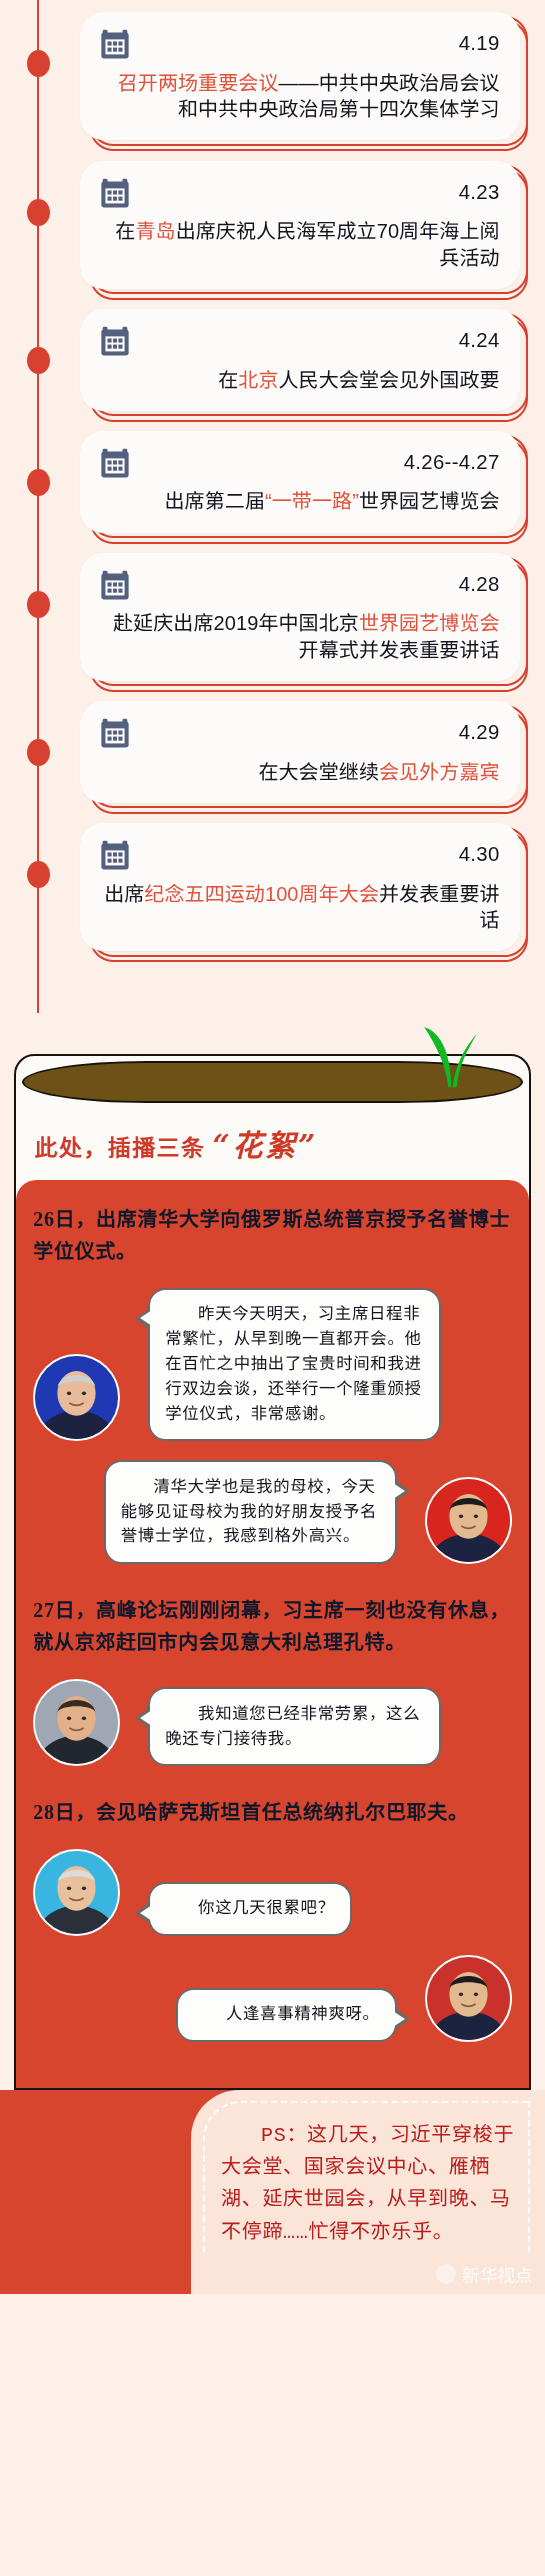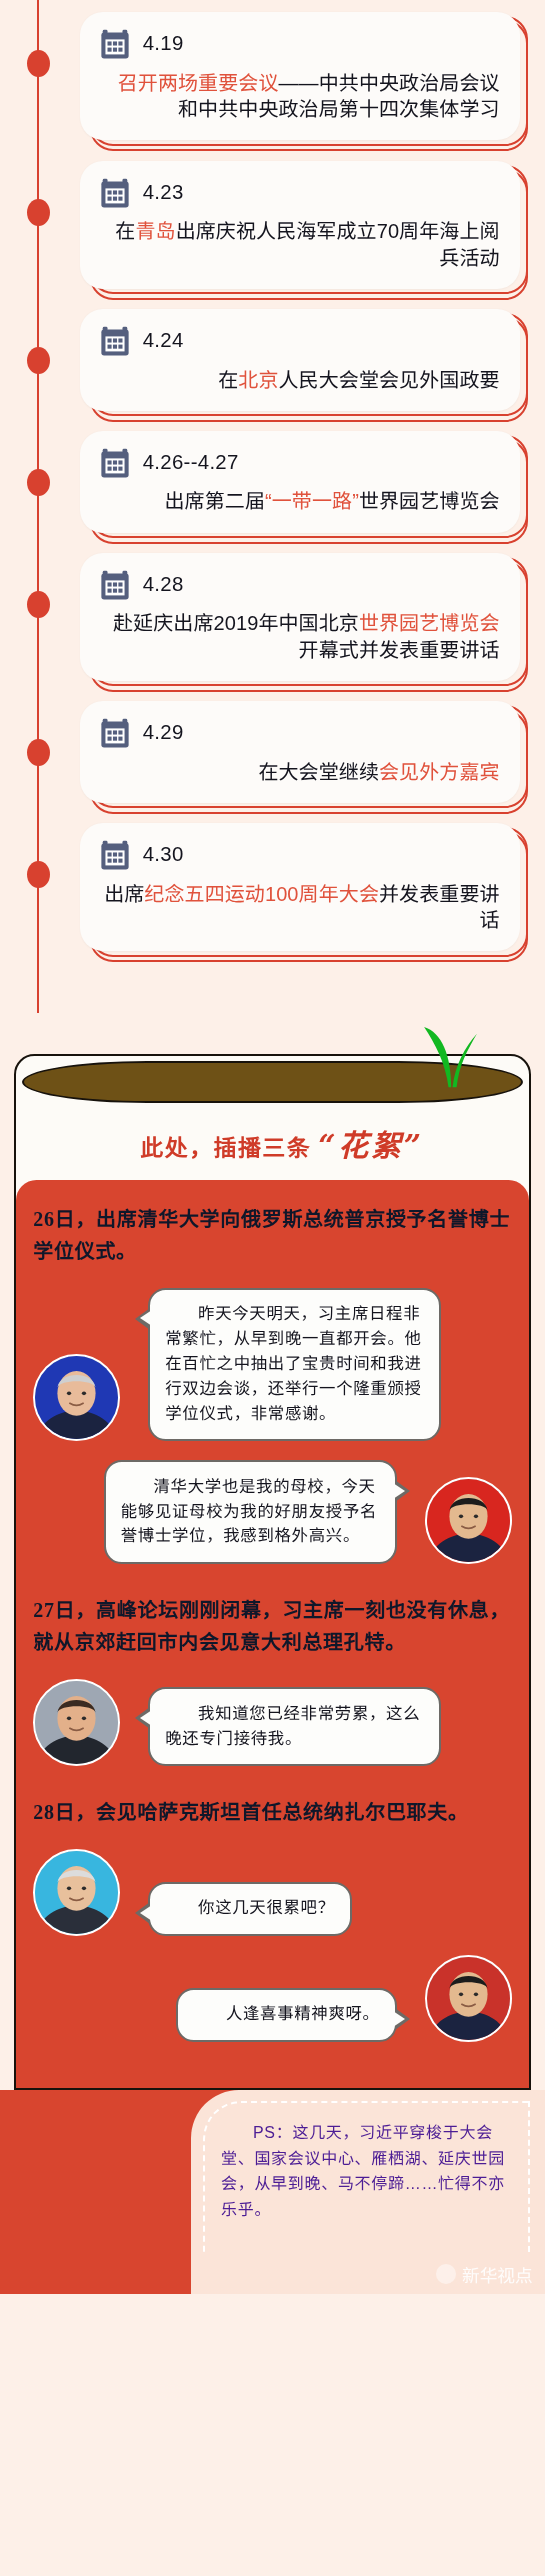--- a/index.html
+++ b/index.html
@@ -86,20 +86,21 @@
     border-radius: 23px;
     padding: 15px 20.4px 17.7px 20.4px;
     box-shadow: 0 0.7px 2px rgba(0,0,0,0.04);
   }
 
   .card-head {
     display: flex;
     align-items: center;
     gap: 12.3px;
     margin-bottom: 9.5px;
+    justify-content: space-between;
   }
 
   .cal-icon { flex: 0 0 auto; display: block; }
 
   .card-date {
     font-size: 20.4px;
     color: #14141e;
     font-family: "Liberation Sans", sans-serif;
     letter-spacing: 0.3px;
   }
@@ -141,21 +142,20 @@
     background: #6e5116;
   }
 
   .feature-title {
     font-size: 23px;
     color: #cf3b28;
     font-family: "Liberation Serif", "DejaVu Serif", serif;
     font-weight: bold;
     padding: 17.7px 0 15px 19px;
     letter-spacing: 1.4px;
-    text-align: center;
   }
   .feature-title .big {
     font-size: 30px;
     font-family: "DejaVu Serif", "Liberation Serif", serif;
     font-style: italic;
     letter-spacing: 2.7px;
   }
 
   .red-panel {
     background: #d8452f;
@@ -281,24 +281,24 @@
     top: 11px;
     bottom: 42px;
     border-left: 2px dashed #ffffff;
     border-top: 2px dashed #ffffff;
     border-right: 2px dashed #ffffff;
     border-radius: 38px 0 0 0;
     pointer-events: none;
   }
   .ps-text {
     position: relative;
-    font-family: Liberation Sans, sans-serif;
-    font-size: 16px;
+    font-family: Liberation Mono, monospace;
+    font-size: 20px;
     line-height: 1.62;
-    color: #4c1d95;
+    color: #b91c1c;
     letter-spacing: 0.7px;
     text-indent: 2em;
   }
   .watermark {
     position: absolute;
     right: 12.3px;
     bottom: 6.8px;
     display: flex;
     align-items: center;
     gap: 5.5px;

